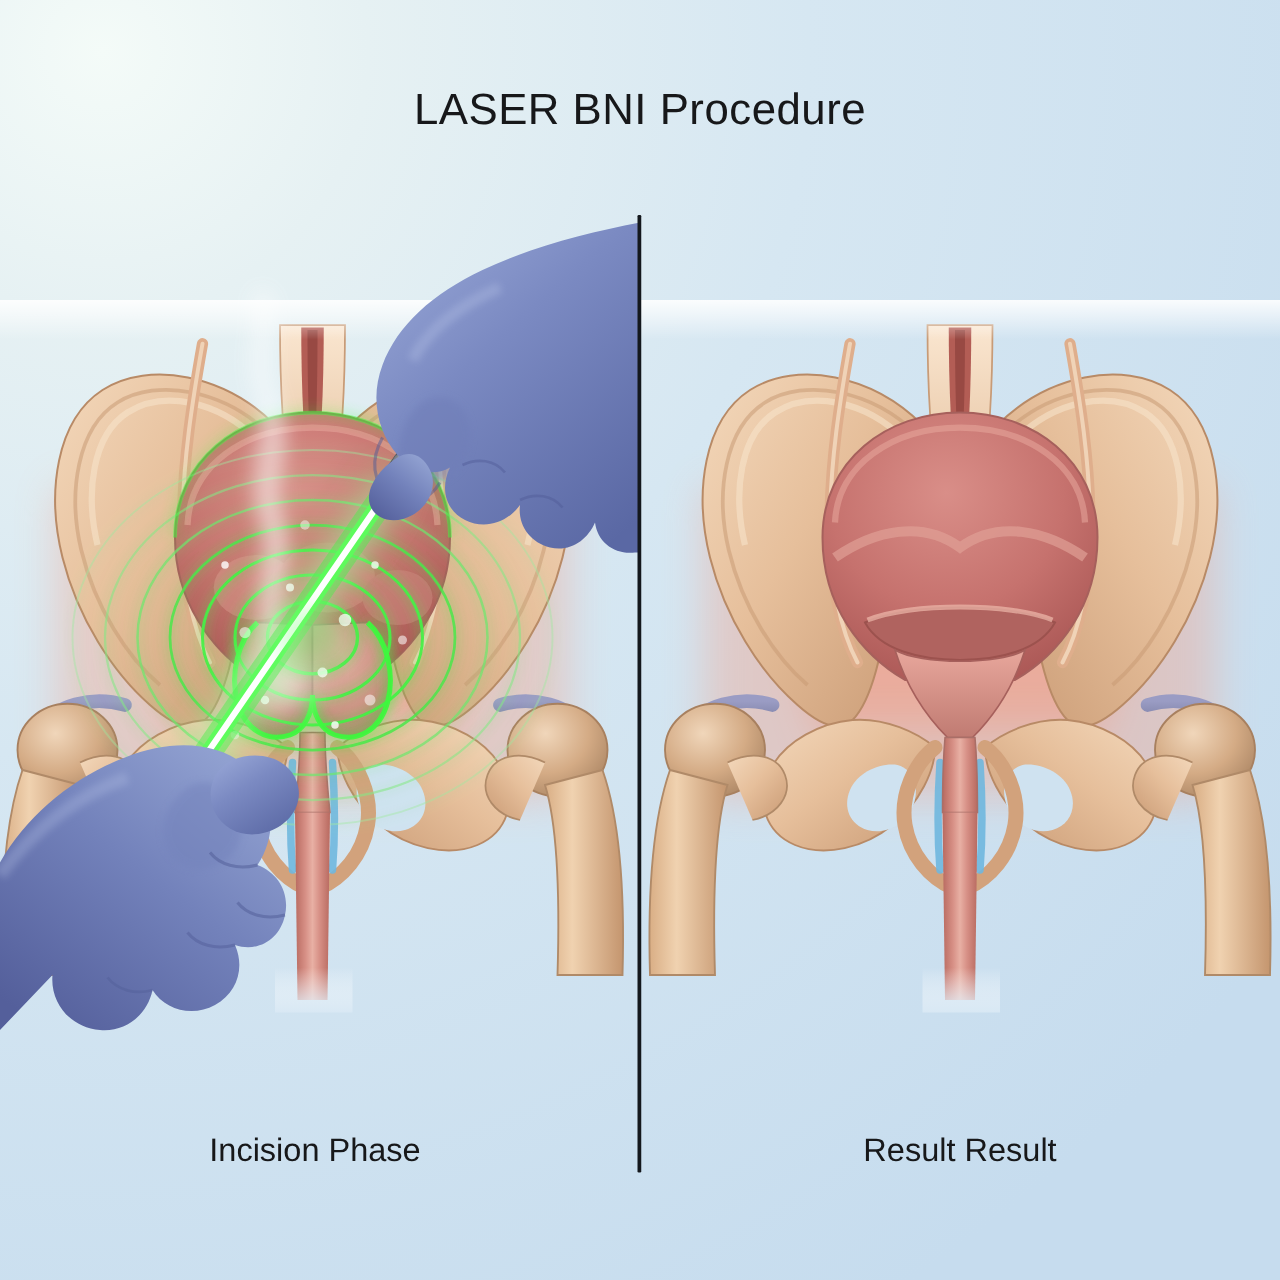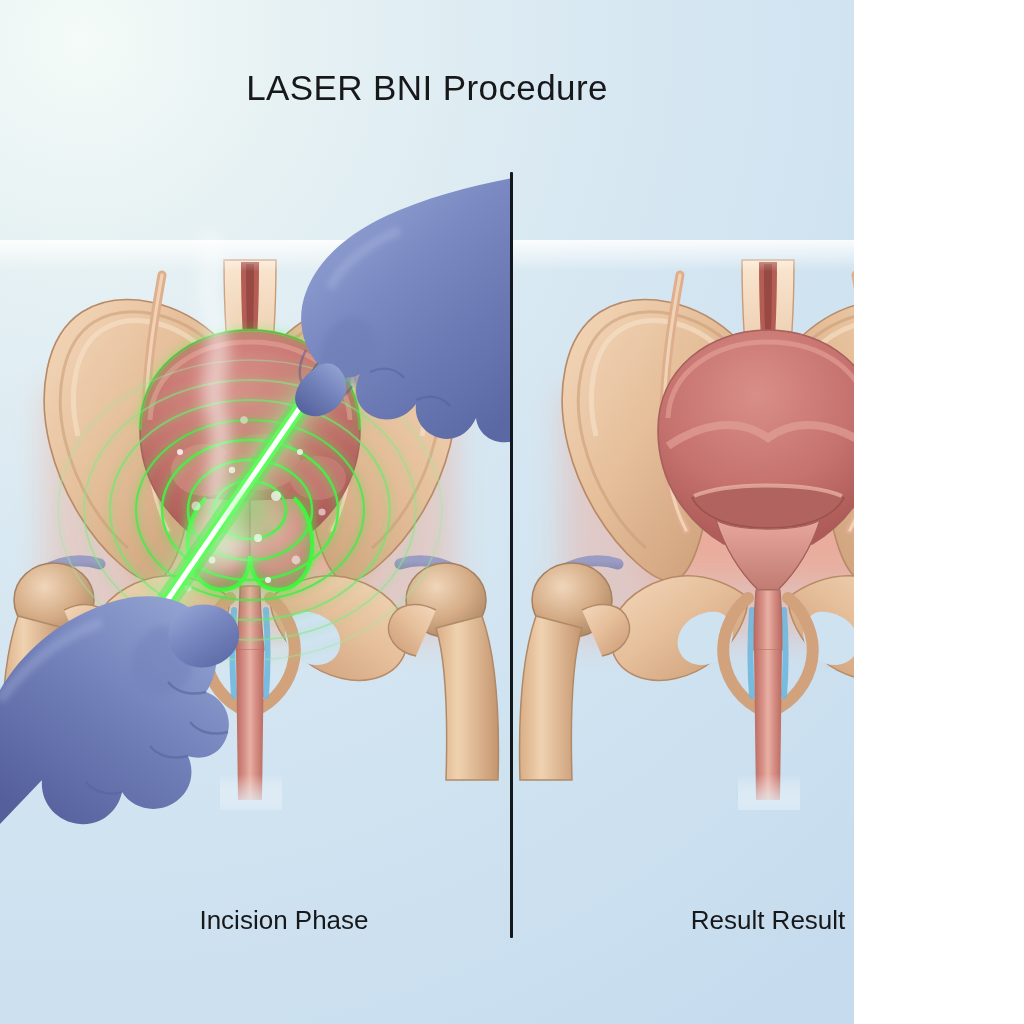--- a/index.html
+++ b/index.html
@@ -1,36 +1,36 @@
 <!DOCTYPE html>
 <html><head>
 <meta charset="utf-8">
 <style>
   html,body{margin:0;padding:0;}
   body{
     width:1024px;height:1024px;overflow:hidden;
     font-family:"Liberation Sans","DejaVu Sans",sans-serif;
   }
-  #stage{position:relative;width:854px;height:1024px;overflow:hidden;
+  #stage{position:relative;width:1024px;height:1024px;overflow:hidden;
     background:#fef9c3;}
   #bg{position:absolute;inset:0;}
   .title{
     position:absolute;left:0;right:0;top:70px;text-align:center;
     font-size:35px;color:#17181a;letter-spacing:.4px;line-height:1;
     font-weight:400;
   }
   .divider{
     position:absolute;left:510px;top:172px;width:3px;height:766px;
     background:#14181d;border-radius:1px;
   }
   .phase-label{
     position:absolute;top:907px;font-size:26px;color:#17181a;
     text-align:center;width:380px;line-height:1;
   }
-  .phase-left{left:94px;}
+  .phase-left{left:62px;}
   .phase-right{left:578px;}
   .art{position:absolute;left:0;top:0;}
 </style>
 </head>
 <body>
 
 <div id="stage">
 
   <svg id="bg" width="1024" height="1024" viewBox="0 0 1024 1024">
     <defs>

